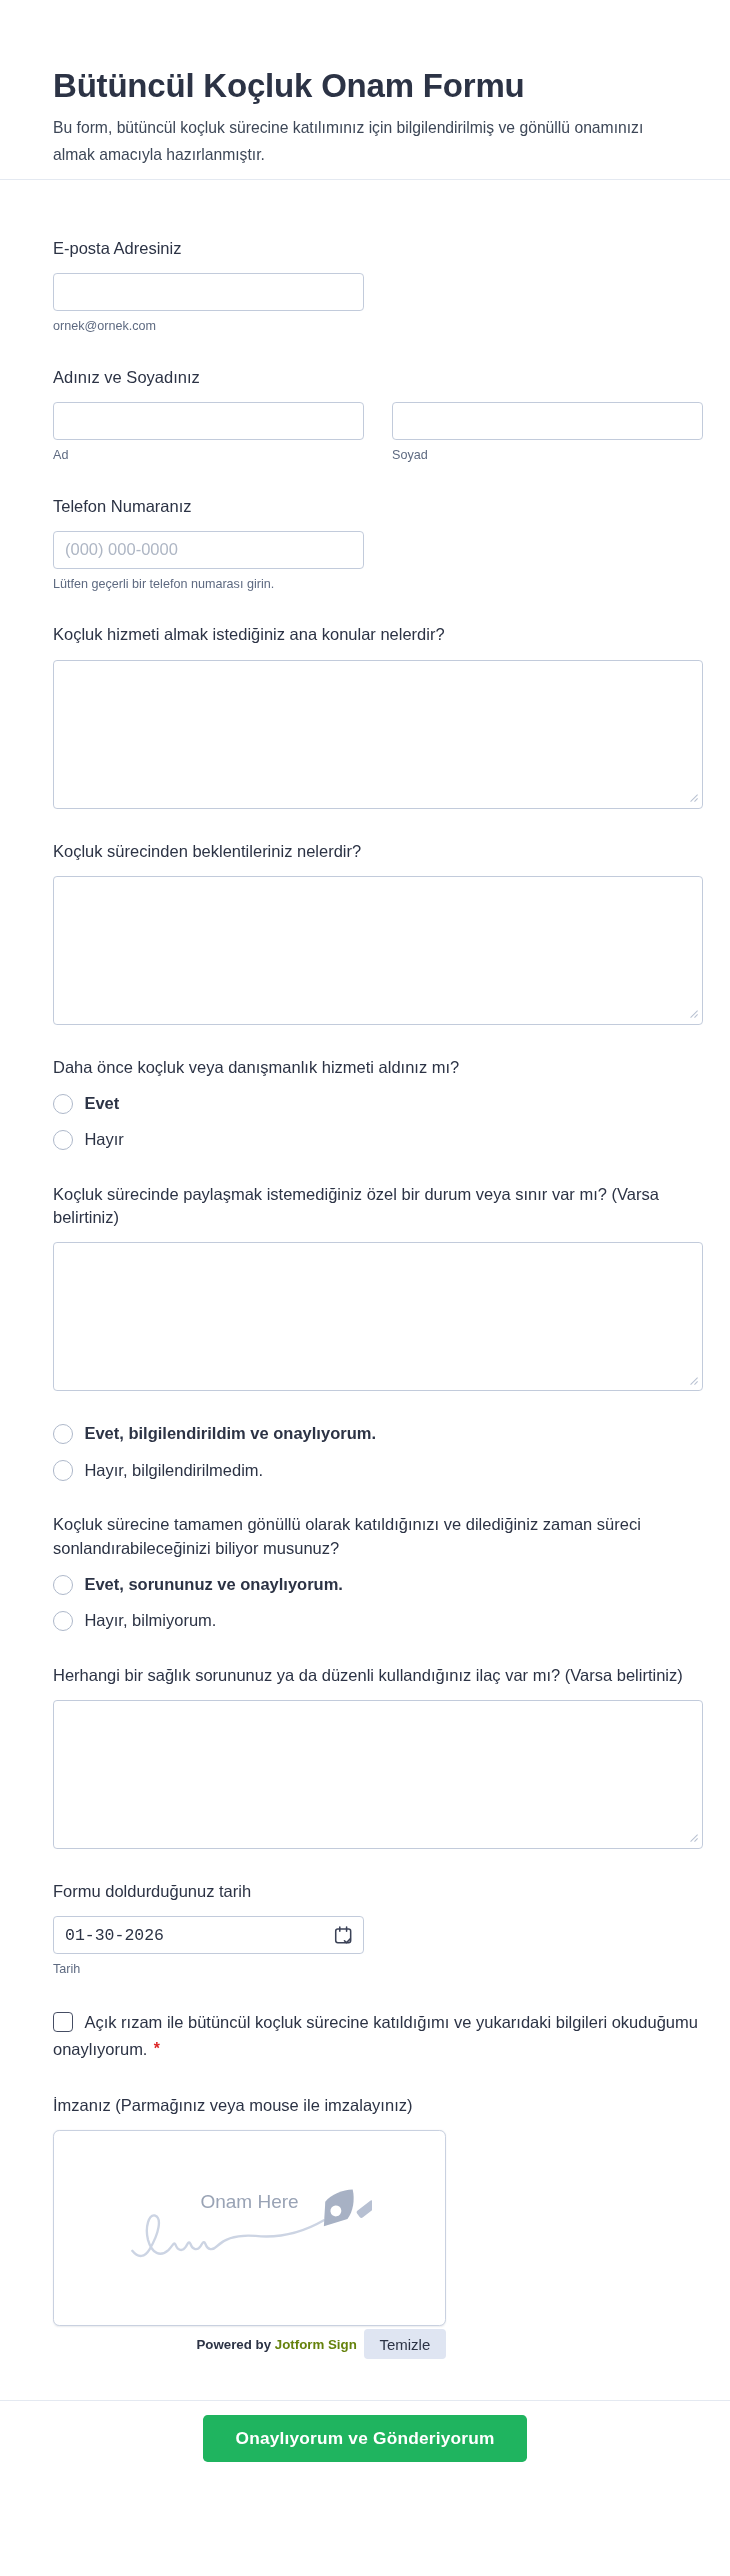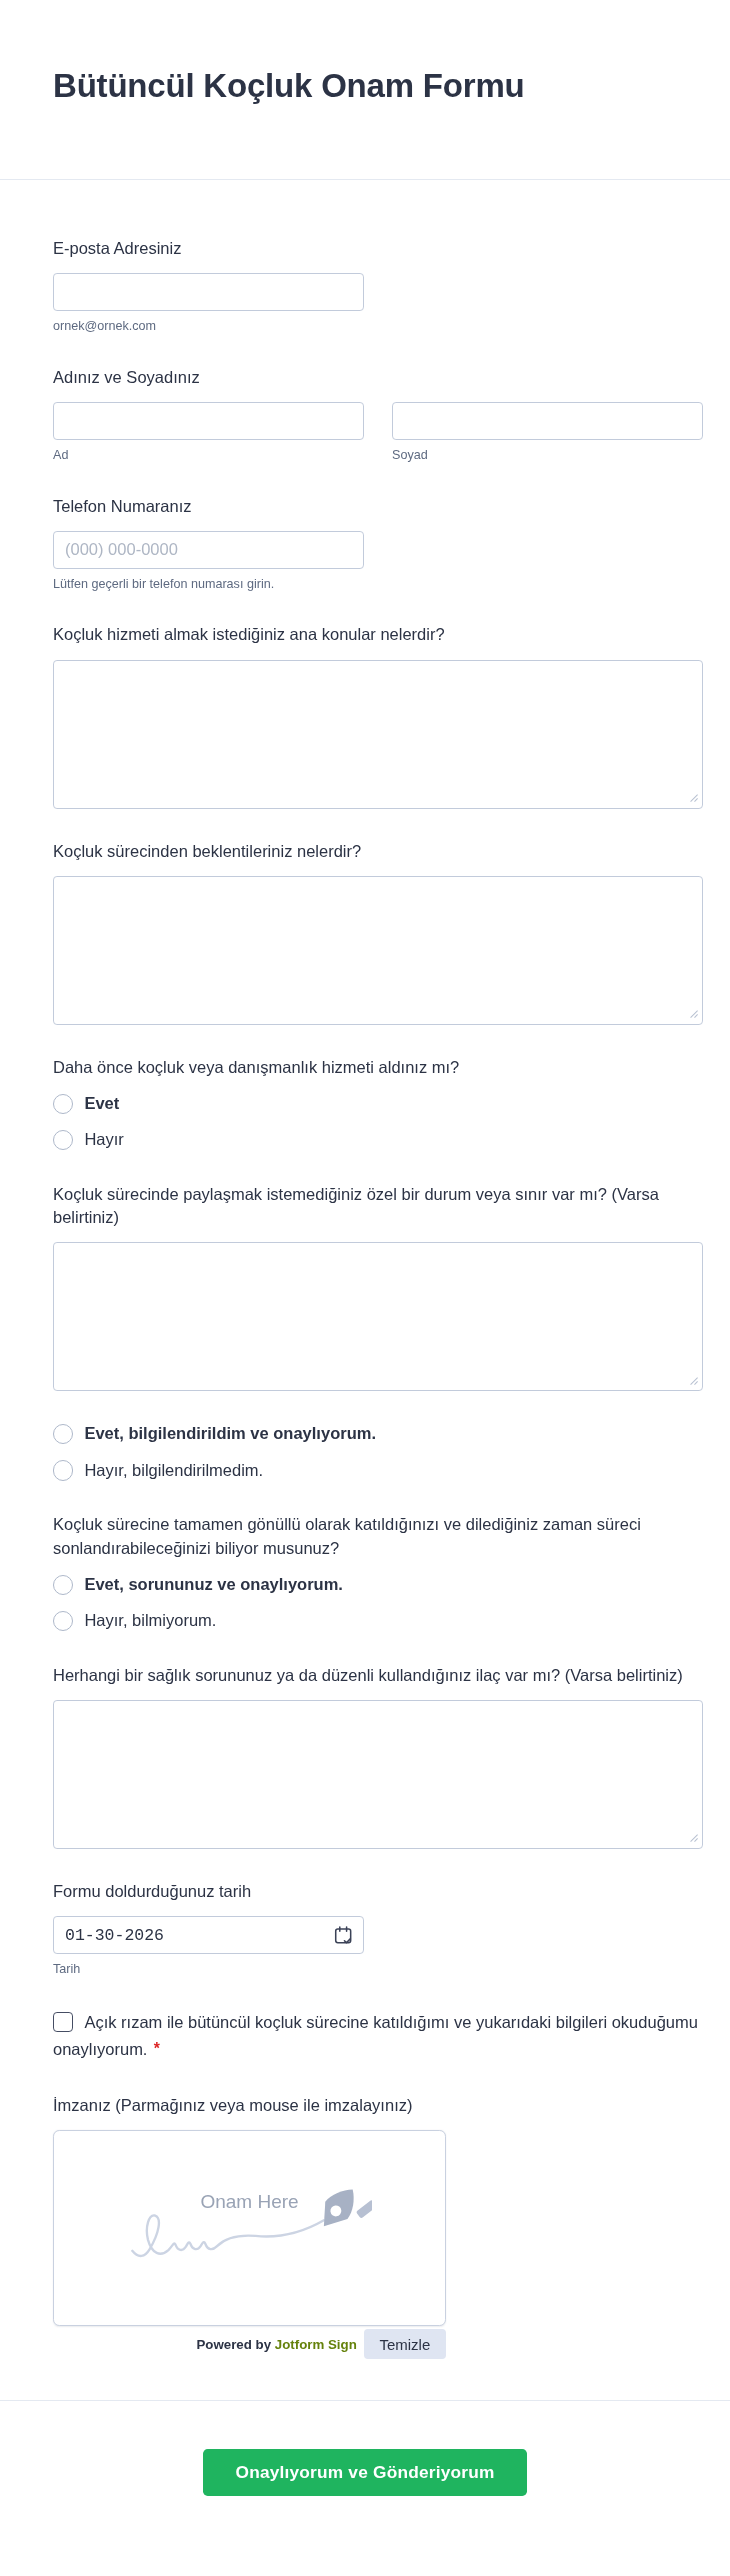--- a/index.html
+++ b/index.html
@@ -74,35 +74,36 @@
   .sigrow {
     width: 393px; display: flex; justify-content: flex-end; align-items: center;
     gap: 7px; margin-top: 3px; height: 31px;
   }
   .pwd { font-size: 13.3px; font-weight: 700; color: #2c3345; white-space: nowrap; }
   .brand { color: #65820c; }
   .clear {
     height: 30px; padding: 0 15.7px; background: #dfe5f2; color: #2c3345;
     border: none; border-radius: 3.9px; font-size: 15px; font-family: inherit; cursor: pointer;
   }
-  .submit-section { border-top: 0.8px solid #e4e9f1; padding-top: 48px; }
+  .submit-section { border-top: 0.8px solid #e4e9f1; padding-top: 14px; }
   .submit-btn {
     display: block; margin: 0 auto; height: 47px; padding: 0 33px;
     background: #1fb45f; color: #ffffff; font-size: 17.3px; font-weight: 700;
     border: none; border-radius: 4.7px; font-family: inherit; letter-spacing: 0.2px;
     cursor: pointer;
   }
 </style>
 </head>
 <body>
 
 <div>
 
   <header class="form-header">
     <h1>Bütüncül Koçluk Onam Formu</h1>
+    <p>Bu form, bütüncül koçluk sürecine katılımınız için bilgilendirilmiş ve gönüllü onamınızı almak amacıyla hazırlanmıştır.</p>
   </header>
 
   <main class="form-body">
 
     <div class="field">
       <label class="q">E-posta Adresiniz</label>
       <input class="ti" type="text" value="" style="">
       <div class="sub">ornek@ornek.com</div>
     </div>
 

